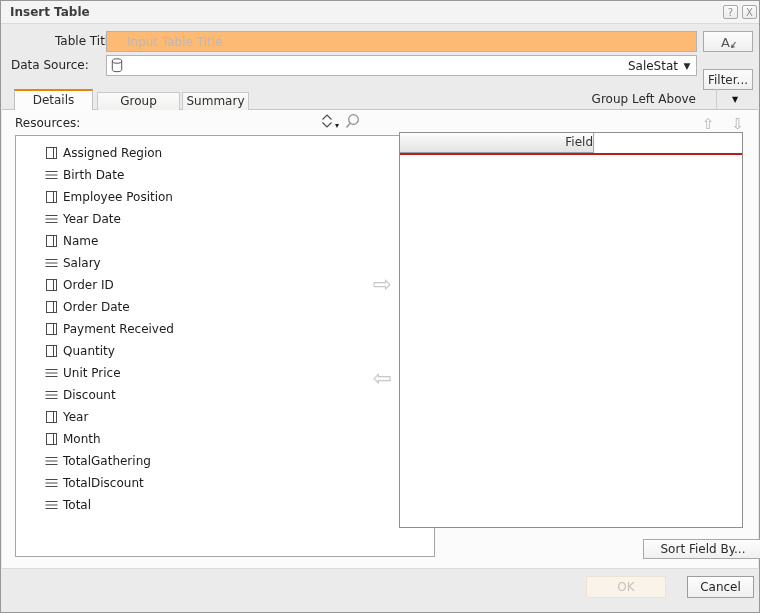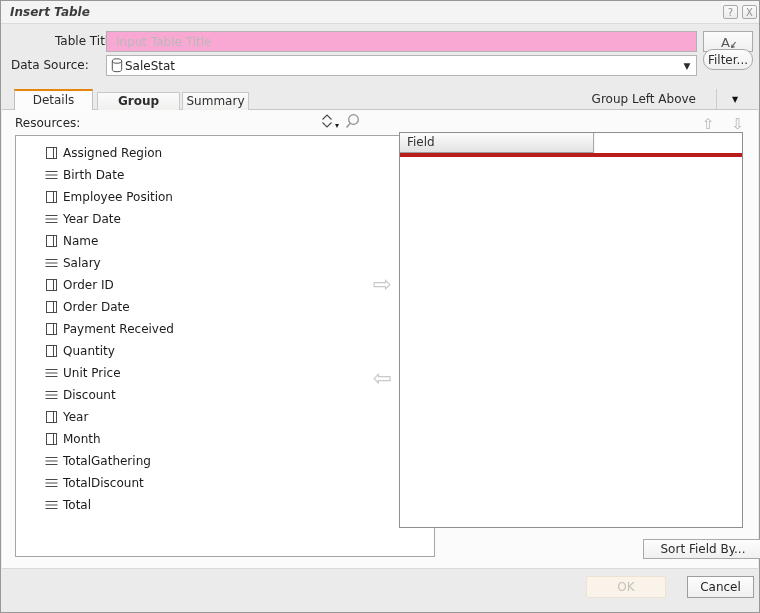--- a/index.html
+++ b/index.html
@@ -2,51 +2,51 @@
 <html><head>
 <meta charset="utf-8">
 <style>
   html,body{margin:0;padding:0;width:760px;height:613px;overflow:hidden;
     font-family:"DejaVu Sans","Liberation Sans",sans-serif;font-size:12px;color:#2b2b2b;}
   .dialog{position:absolute;inset:0;background:#ebebeb;border:1px solid #979797;box-sizing:border-box;}
 
   
   .titlebar{position:absolute;left:0;top:0;right:0;height:22px;background:#f4f4f4;
     border-bottom:1px solid #dadada;}
-  .titlebar .title{position:absolute;left:9px;top:4px;font-weight:bold;color:#3c3c3c;font-style:italic;}
+  .titlebar .title{position:absolute;left:9px;top:4px;font-weight:bold;color:#3c3c3c;}
   .tbtn{position:absolute;top:4px;width:15px;height:14px;border:1px solid #a9a9a9;border-radius:2px;
     background:linear-gradient(#fafafa,#ececec);color:#8f8f8f;font-size:10px;line-height:13px;
     text-align:center;box-sizing:border-box;cursor:default;}
   .tbtn.help{left:722px;}
   .tbtn.close{left:741px;}
 
   
   .flabel{position:absolute;left:10px;height:21px;line-height:21px;color:#252525;}
   .row1{top:30px;margin-left:44px;} .row2{top:54px;}
   .txtinput{position:absolute;left:105px;top:30px;width:591px;height:21px;box-sizing:border-box;
-    border:1px solid #b3b3b3;background:#f9a8d4;padding:0 9px;font:inherit;color:#222;}
+    border:1px solid #b3b3b3;background:#fdba74;padding:0 20px;font:inherit;color:#222;}
   .txtinput::placeholder{color:#b9b9b9;opacity:1;}
   .smallbtn{position:absolute;left:702px;width:50px;height:21px;box-sizing:border-box;
     border:1px solid #a9a9a9;background:linear-gradient(#fcfcfc,#efefef);
     display:flex;align-items:center;justify-content:center;color:#2e2e2e;cursor:default;}
-  .fontbtn{top:30px;} .filterbtn{top:48px;border-radius:10px;}
+  .fontbtn{top:30px;} .filterbtn{top:68px;}
   .combo{position:absolute;left:105px;top:54px;width:591px;height:21px;box-sizing:border-box;
     border:1px solid #b3b3b3;background:#fff;display:flex;align-items:center;}
   .combo .dbicon{display:inline-flex;margin:0 2px 0 4px;}
-  .combo .val{flex:1;color:#1d1d1d;}
+  .combo .val{flex:1;color:#1d1d1d;text-align:right;}
   .combo .arrow{width:18px;text-align:center;font-size:9px;color:#2b2b2b;}
 
   
   .tabstrip{position:absolute;left:1px;right:1px;top:88px;height:21px;}
   .tabstrip .stripline{position:absolute;left:0;right:0;bottom:0;height:1px;background:#c6c6c6;}
   .tab{position:absolute;box-sizing:border-box;text-align:center;cursor:default;color:#2e2e2e;}
   .tab.active{left:12px;width:79px;top:0;height:21px;background:#fcfcfc;
     border:1px solid #c0c0c0;border-top:2px solid #e8830c;border-bottom:none;line-height:18px;z-index:2;}
   .tab.t2{left:95px;width:83px;top:3px;height:18px;background:linear-gradient(#fbfbfb,#f0f0ef);
-    border:1px solid #c9c9c9;border-bottom:none;line-height:16px;font-weight:bold;}
+    border:1px solid #c9c9c9;border-bottom:none;line-height:16px;}
   .tab.t3{left:180px;width:67px;top:3px;height:18px;background:linear-gradient(#fbfbfb,#f0f0ef);
     border:1px solid #c9c9c9;border-bottom:none;line-height:16px;}
   .groupmode{position:absolute;right:62px;top:0;height:21px;line-height:21px;color:#2b2b2b;}
   .tabdrop{position:absolute;left:714px;top:0;width:36px;height:20px;border-left:1px solid #cdcdcd;
     display:flex;align-items:center;justify-content:center;font-size:8px;color:#111;cursor:default;}
 
   
   .content{position:absolute;left:1px;right:1px;top:109px;bottom:43px;background:#fbfbfb;}
   .reslabel{position:absolute;left:13px;top:4px;height:18px;line-height:18px;color:#252525;}
   .resicons{position:absolute;left:318px;top:3px;display:flex;align-items:center;}
@@ -65,21 +65,21 @@
   .transfer{position:absolute;left:363px;width:35px;text-align:center;color:#c9c9c9;
     font-size:23px;line-height:24px;cursor:default;font-family:"DejaVu Sans",sans-serif;}
   .tr-right{top:162px;} .tr-left{top:256px;}
 
   .movebtns{position:absolute;left:700px;top:5px;width:42px;display:flex;justify-content:space-between;
     color:#b5b5b5;font-size:15px;font-family:"DejaVu Sans",sans-serif;}
   .movebtns span{cursor:default;}
 
   .fieldpanel{position:absolute;left:397px;top:22px;width:344px;height:396px;box-sizing:border-box;
     border:1px solid #8f8f8f;background:#fff;}
-  .fieldhead{display:flex;height:20px;border-bottom:4px solid #b91c1c;}
+  .fieldhead{display:flex;height:20px;border-bottom:2px solid #b91c1c;text-align:right;}
   .fieldhead .hcell{box-sizing:border-box;background:linear-gradient(#fdfdfd,#e2e2e2);
     border-bottom:1px solid #9d9d9d;line-height:19px;padding-left:7px;color:#333;}
   .fieldhead .h1{width:194px;border-right:1px solid #a9a9a9;box-shadow:1px 0 0 #f5f5f5;}
   .fieldhead .h2{flex:1;}
 
   .sortfieldbtn{position:absolute;left:621px;top:429px;width:120px;height:20px;box-sizing:border-box;
     border:1px solid #a9a9a9;background:linear-gradient(#fdfdfd,#f0f0f0);
     display:flex;align-items:center;justify-content:center;color:#2b2b2b;cursor:default;margin-left:20px;}
 
   

